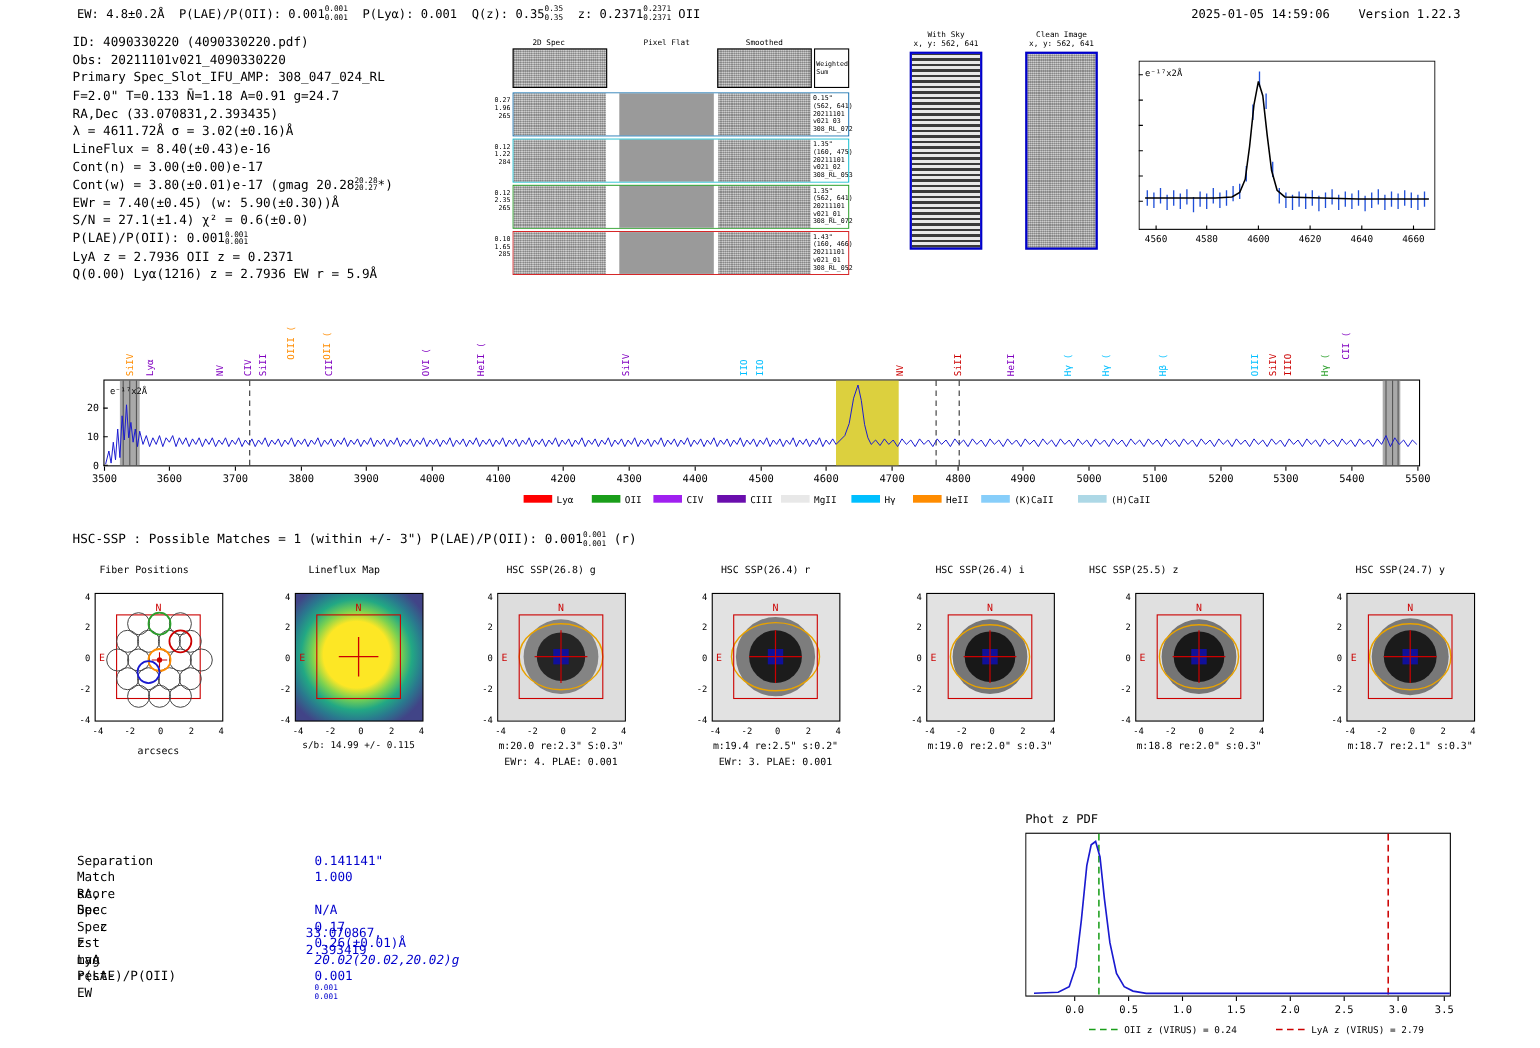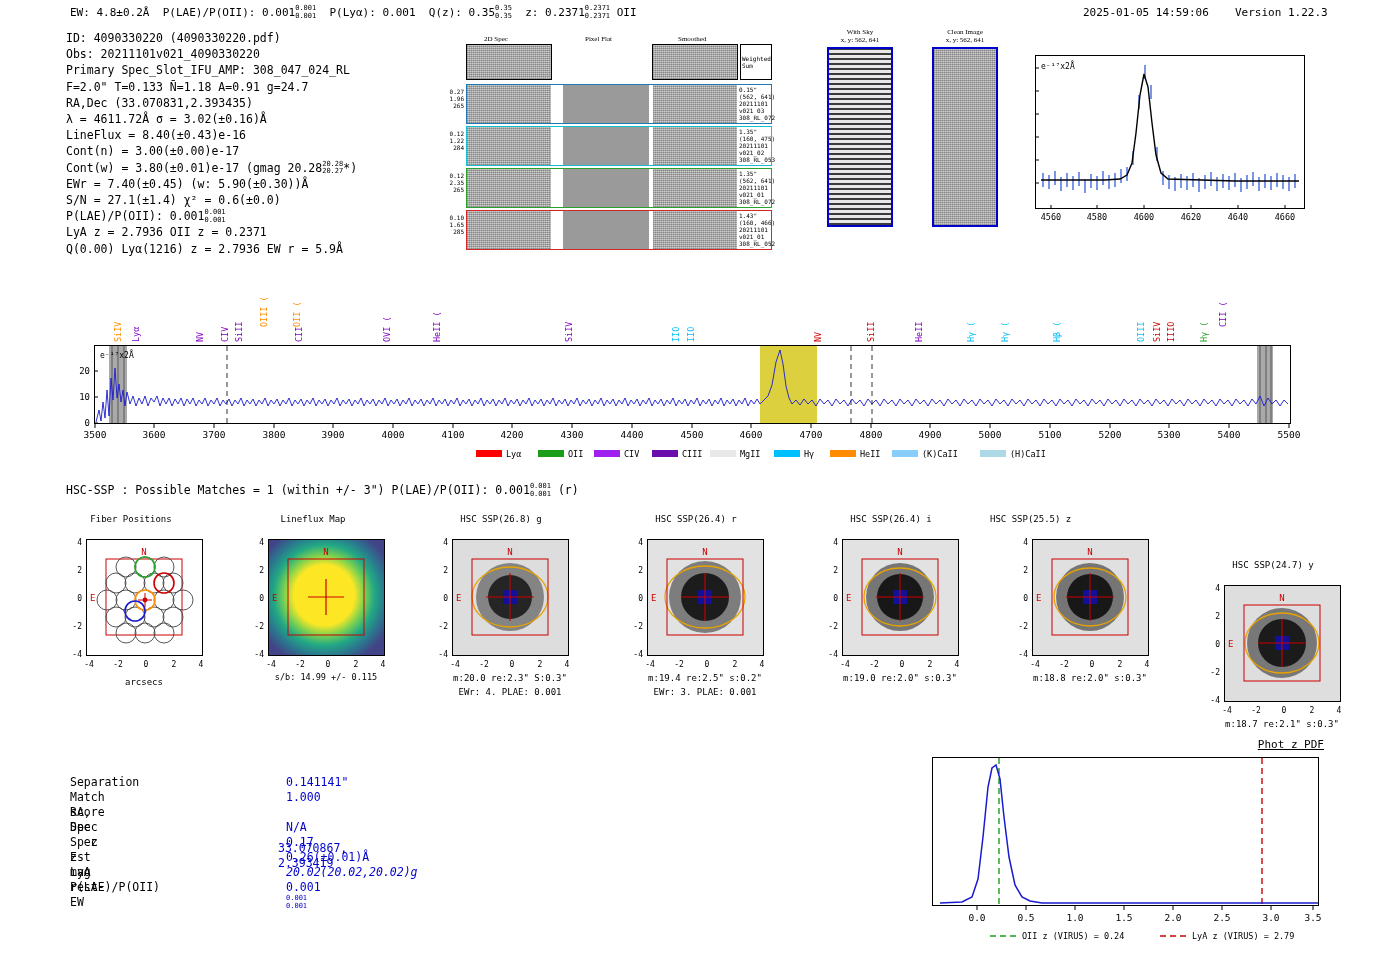--- a/index.html
+++ b/index.html
@@ -2,21 +2,21 @@
 <html><head>
 <meta charset="utf-8">
 <style>
   html,body{margin:0;padding:0;background:#ffffff;}
   body{width:1400px;height:953px;position:relative;font-family:"DejaVu Sans Mono",monospace;color:#000;}
   .abs{position:absolute;}
   .mono{font-family:"DejaVu Sans Mono",monospace;}
   .blue{color:#0000cc;}
   .nowrap{white-space:nowrap;}
   .tiny{font-size:6px;line-height:7px;}
-  .xsmall{font-size:7px;line-height:8px;font-family:Liberation Serif, serif;}
+  .xsmall{font-size:7px;line-height:8px;}
   .small{font-size:9px;line-height:11px;}
   .frac{display:inline-block;vertical-align:middle;font-size:7px;line-height:7.5px;text-align:left;}
   .box{border:1px solid #000;box-sizing:border-box;}
   .imgpanel{background:#9a9a9a;}
   .noise{
     background-color:#b9b9b9;
     background-image:
       repeating-linear-gradient(0deg, rgba(0,0,0,0.16) 0px, rgba(0,0,0,0.16) 1px, rgba(255,255,255,0.16) 1px, rgba(255,255,255,0.16) 2px),
       repeating-linear-gradient(90deg, rgba(0,0,0,0.13) 0px, rgba(0,0,0,0.13) 1px, rgba(255,255,255,0.13) 1px, rgba(255,255,255,0.13) 2px);
   }
@@ -620,21 +620,21 @@
         <text x="74" y="142">-2</text>
         <text x="102" y="142">0</text>
         <text x="130" y="142">2</text>
         <text x="157" y="142">4</text>
     </g>
     <text x="100" y="156" font-family="DejaVu Sans Mono" font-size="9" text-anchor="middle">m:18.8  re:2.0"  s:0.3"</text>
   </svg>
 </div>
 
 <div class="abs" style="left:1182px;top:514px;width:182px;height:210px;">
-  <div class="mono small" style="text-align:center;width:182px;margin-top:46px;">HSC SSP(24.7) y</div>
+  <div class="mono small" style="text-align:center;width:182px;">HSC SSP(24.7) y</div>
   <svg width="182" height="200" viewBox="0 0 182 200">
     <rect x="42.5" y="14.5" width="116" height="116" fill="#dedede" stroke="#000"></rect>
     <circle cx="100" cy="72" r="35" fill="#333" opacity="0.6"></circle>
     <circle cx="100" cy="72" r="24" fill="#111" opacity="0.9"></circle>
     <rect x="93" y="65" width="14" height="14" fill="#10109a"></rect>
     <ellipse cx="100" cy="72" rx="37" ry="30" fill="none" stroke="#e8a200" stroke-width="1.3"></ellipse>
     <rect x="62" y="34" width="76" height="76" fill="none" stroke="#cc0000"></rect>
     <g stroke="#cc0000" stroke-width="1.1">
         <line x1="76" y1="72" x2="124" y2="72"></line>
         <line x1="100" y1="48" x2="100" y2="96"></line>
@@ -688,21 +688,21 @@
       <span class="abs" style="left:0;">mag</span>
       <span class="abs blue" style="left:216px;font-style:italic;">20.02(20.02,20.02)g</span>
     </div>
   <div style="position:relative;height:15px;">
       <span class="abs" style="left:0;">P(LAE)/P(OII)</span>
       <span class="abs blue" style="left:216px;"><span>0.001</span><span class="frac"><span>0.001</span><br><span>0.001</span></span></span>
     </div>
 </div>
 
 <div class="abs" style="left:932px;top:738px;width:392px;height:212px;">
-  <div class="mono" style="text-align:right;width:392px;font-size:11px;text-decoration:underline;">Phot z PDF</div>
+  <div class="mono" style="text-align:left;width:392px;font-size:11px;">Phot z PDF</div>
   <svg width="392" height="190" viewBox="0 0 392 190">
     <rect x="0.5" y="6.5" width="386" height="148" fill="#fff" stroke="#000"></rect>
 
     <line x1="67" y1="7" x2="67" y2="154" stroke="#1a9e1a" stroke-width="1.4" stroke-dasharray="6,4"></line>
     <line x1="330" y1="7" x2="330" y2="154" stroke="#cc0000" stroke-width="1.4" stroke-dasharray="6,4"></line>
 
     <path fill="none" stroke="#1a1ad0" stroke-width="1.5" d="M8,152 L30,151 L40,146 L46,128 L51,86 L56,36 L60,17 L64,14 L68,28 L72,66 L77,106 L83,134 L90,146 L98,150 L110,152 L386,152"></path>
 
     <g stroke="#000" stroke-width="1">
       <line x1="45" y1="155" x2="45" y2="159"></line>

